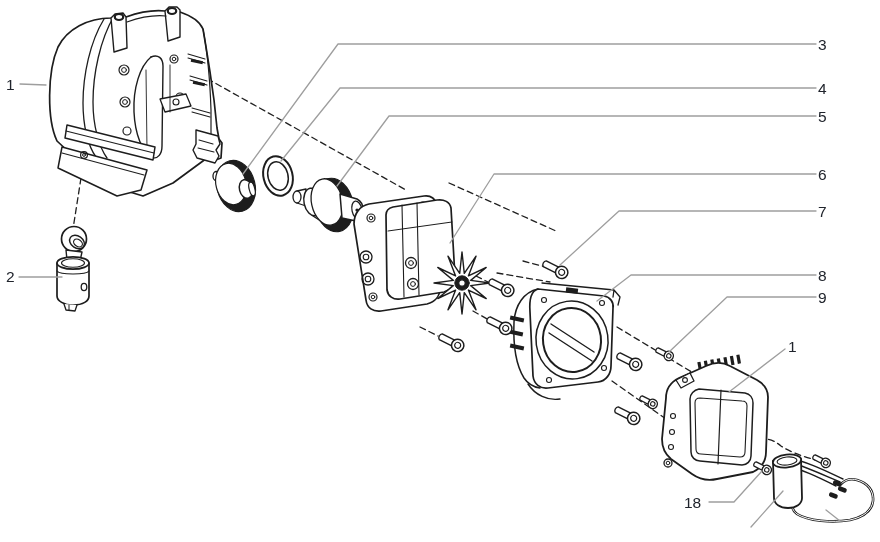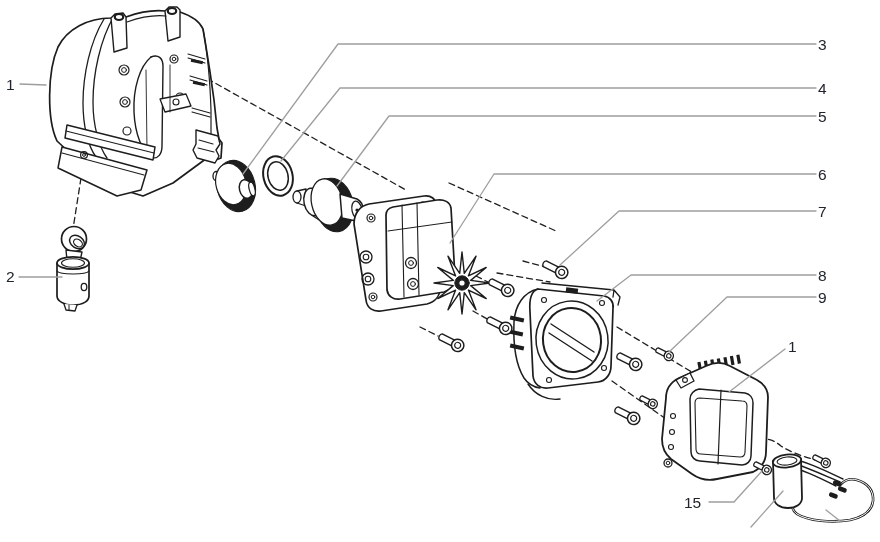--- a/index.html
+++ b/index.html
@@ -255,15 +255,15 @@
 <span class="callout" style="left:6px;top:76px">1</span>
 <span class="callout" style="left:6px;top:268px">2</span>
 <span class="callout right" style="left:818px;top:36px">3</span>
 <span class="callout right" style="left:818px;top:80px">4</span>
 <span class="callout right" style="left:818px;top:108px">5</span>
 <span class="callout right" style="left:818px;top:166px">6</span>
 <span class="callout right" style="left:818px;top:203px">7</span>
 <span class="callout right" style="left:818px;top:267px">8</span>
 <span class="callout right" style="left:818px;top:289px">9</span>
 <span class="callout" style="left:788px;top:338px">1</span>
-<span class="callout" style="left:684px;top:494px">15</span>
+<span class="callout" style="left:684px;top:494px">18</span>
 
 </div>
 
 </body></html>

